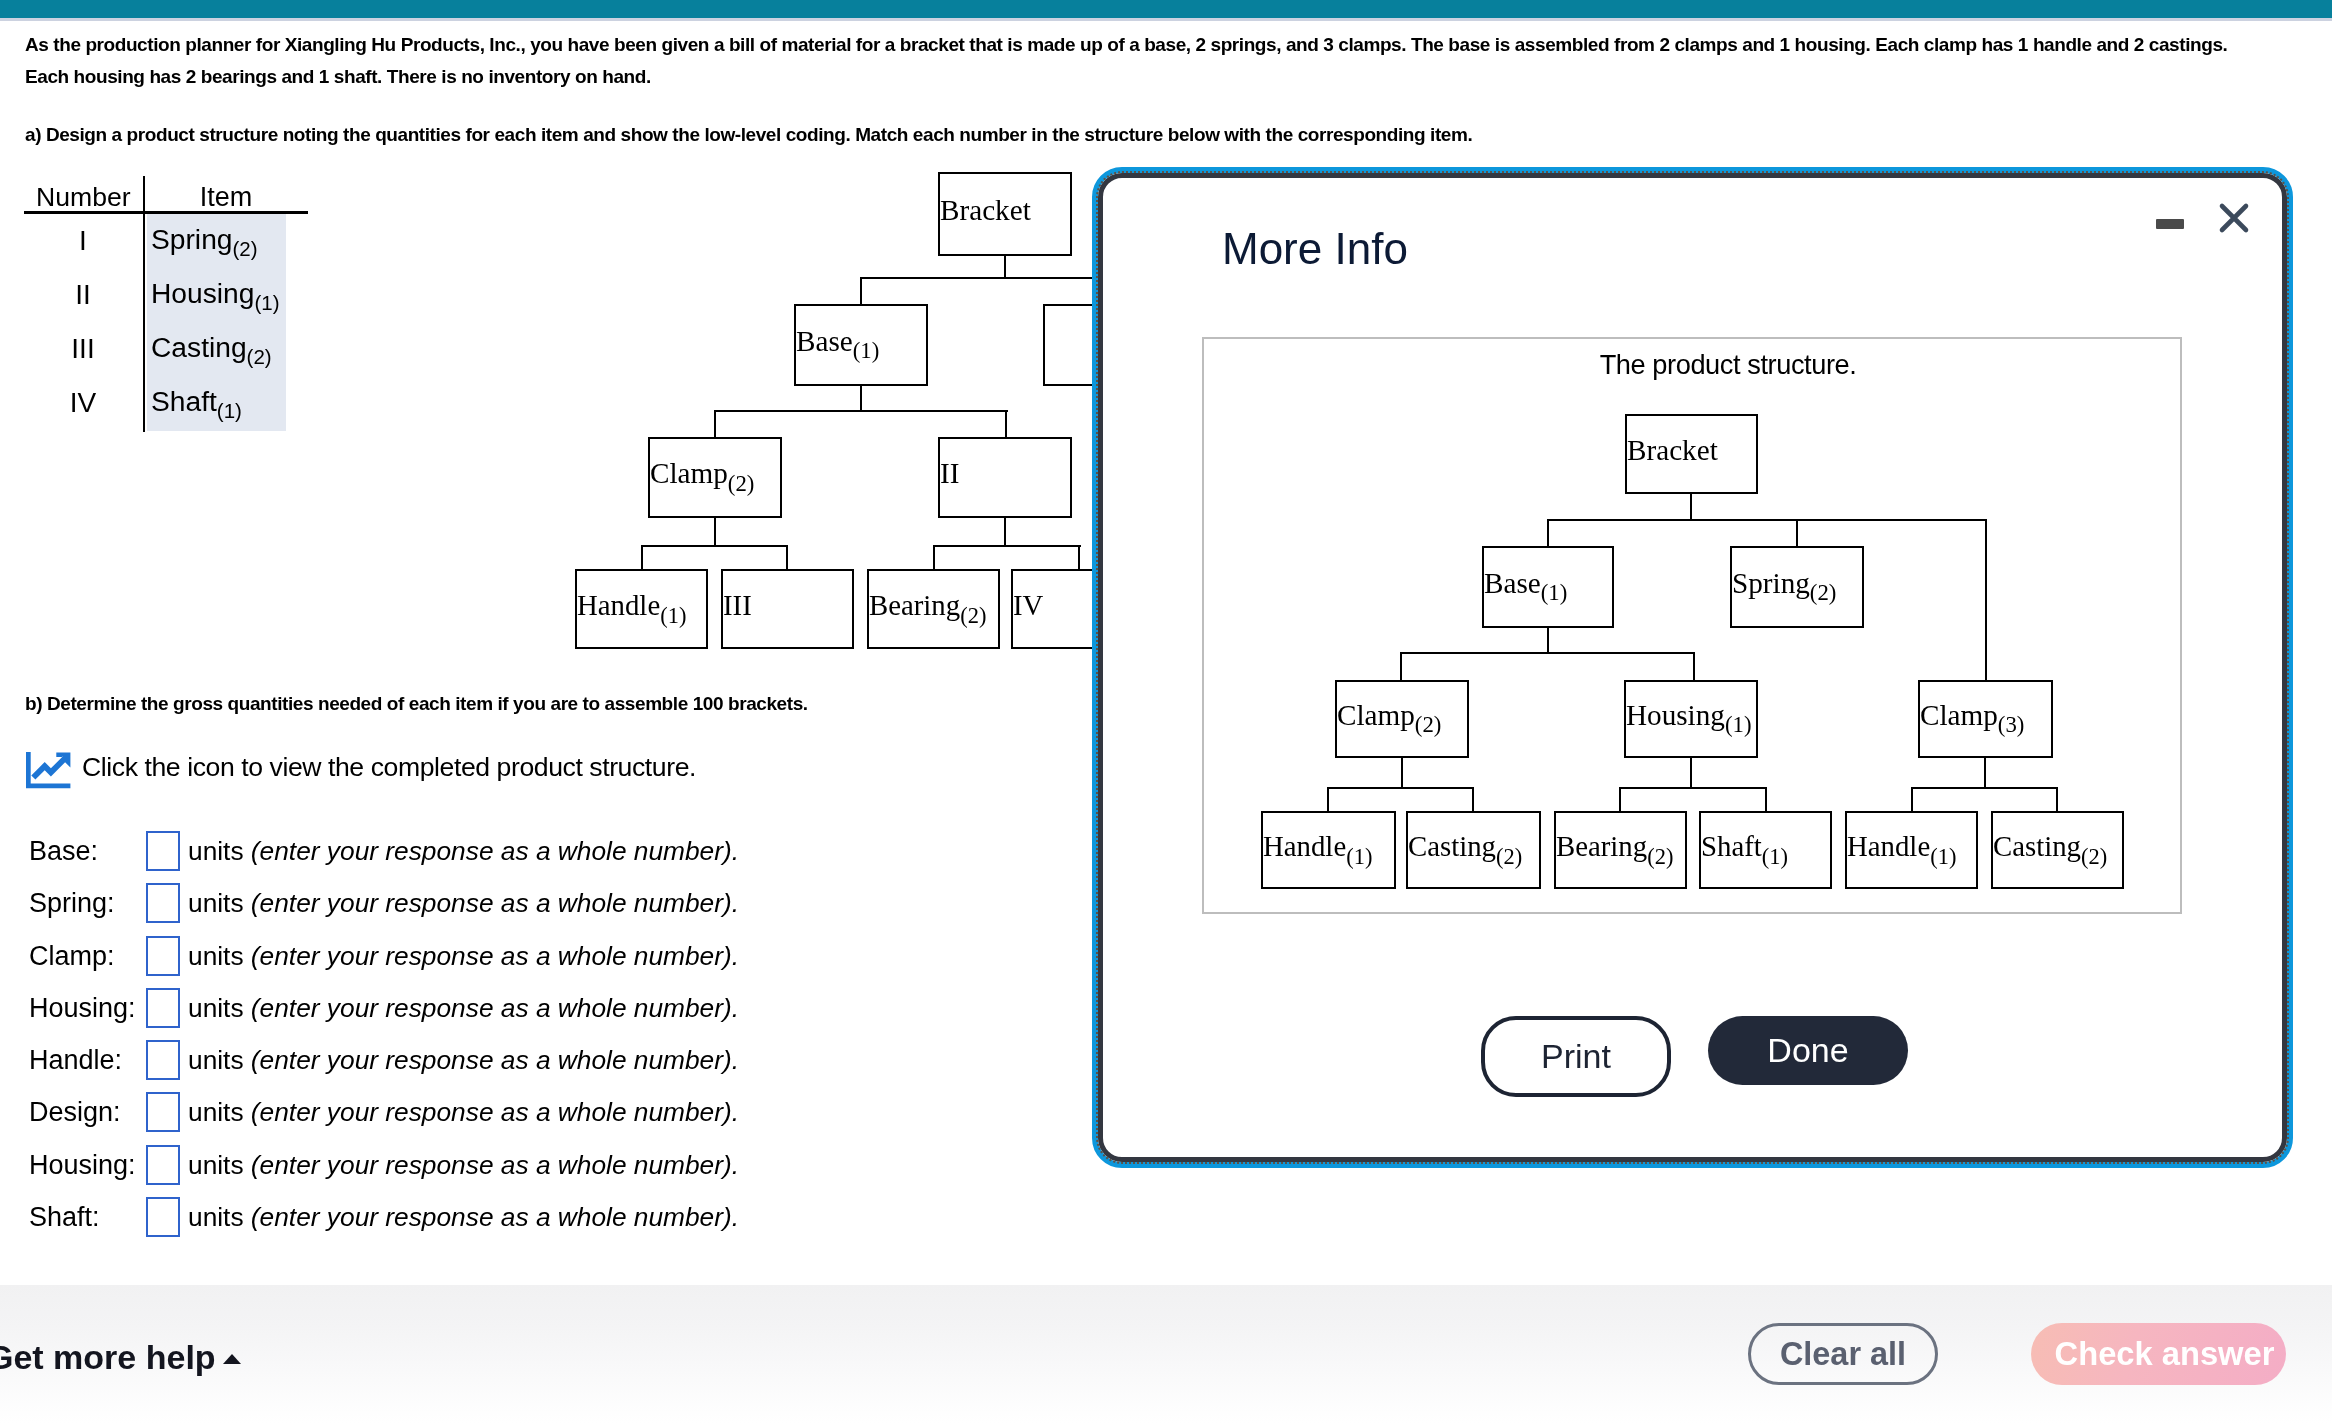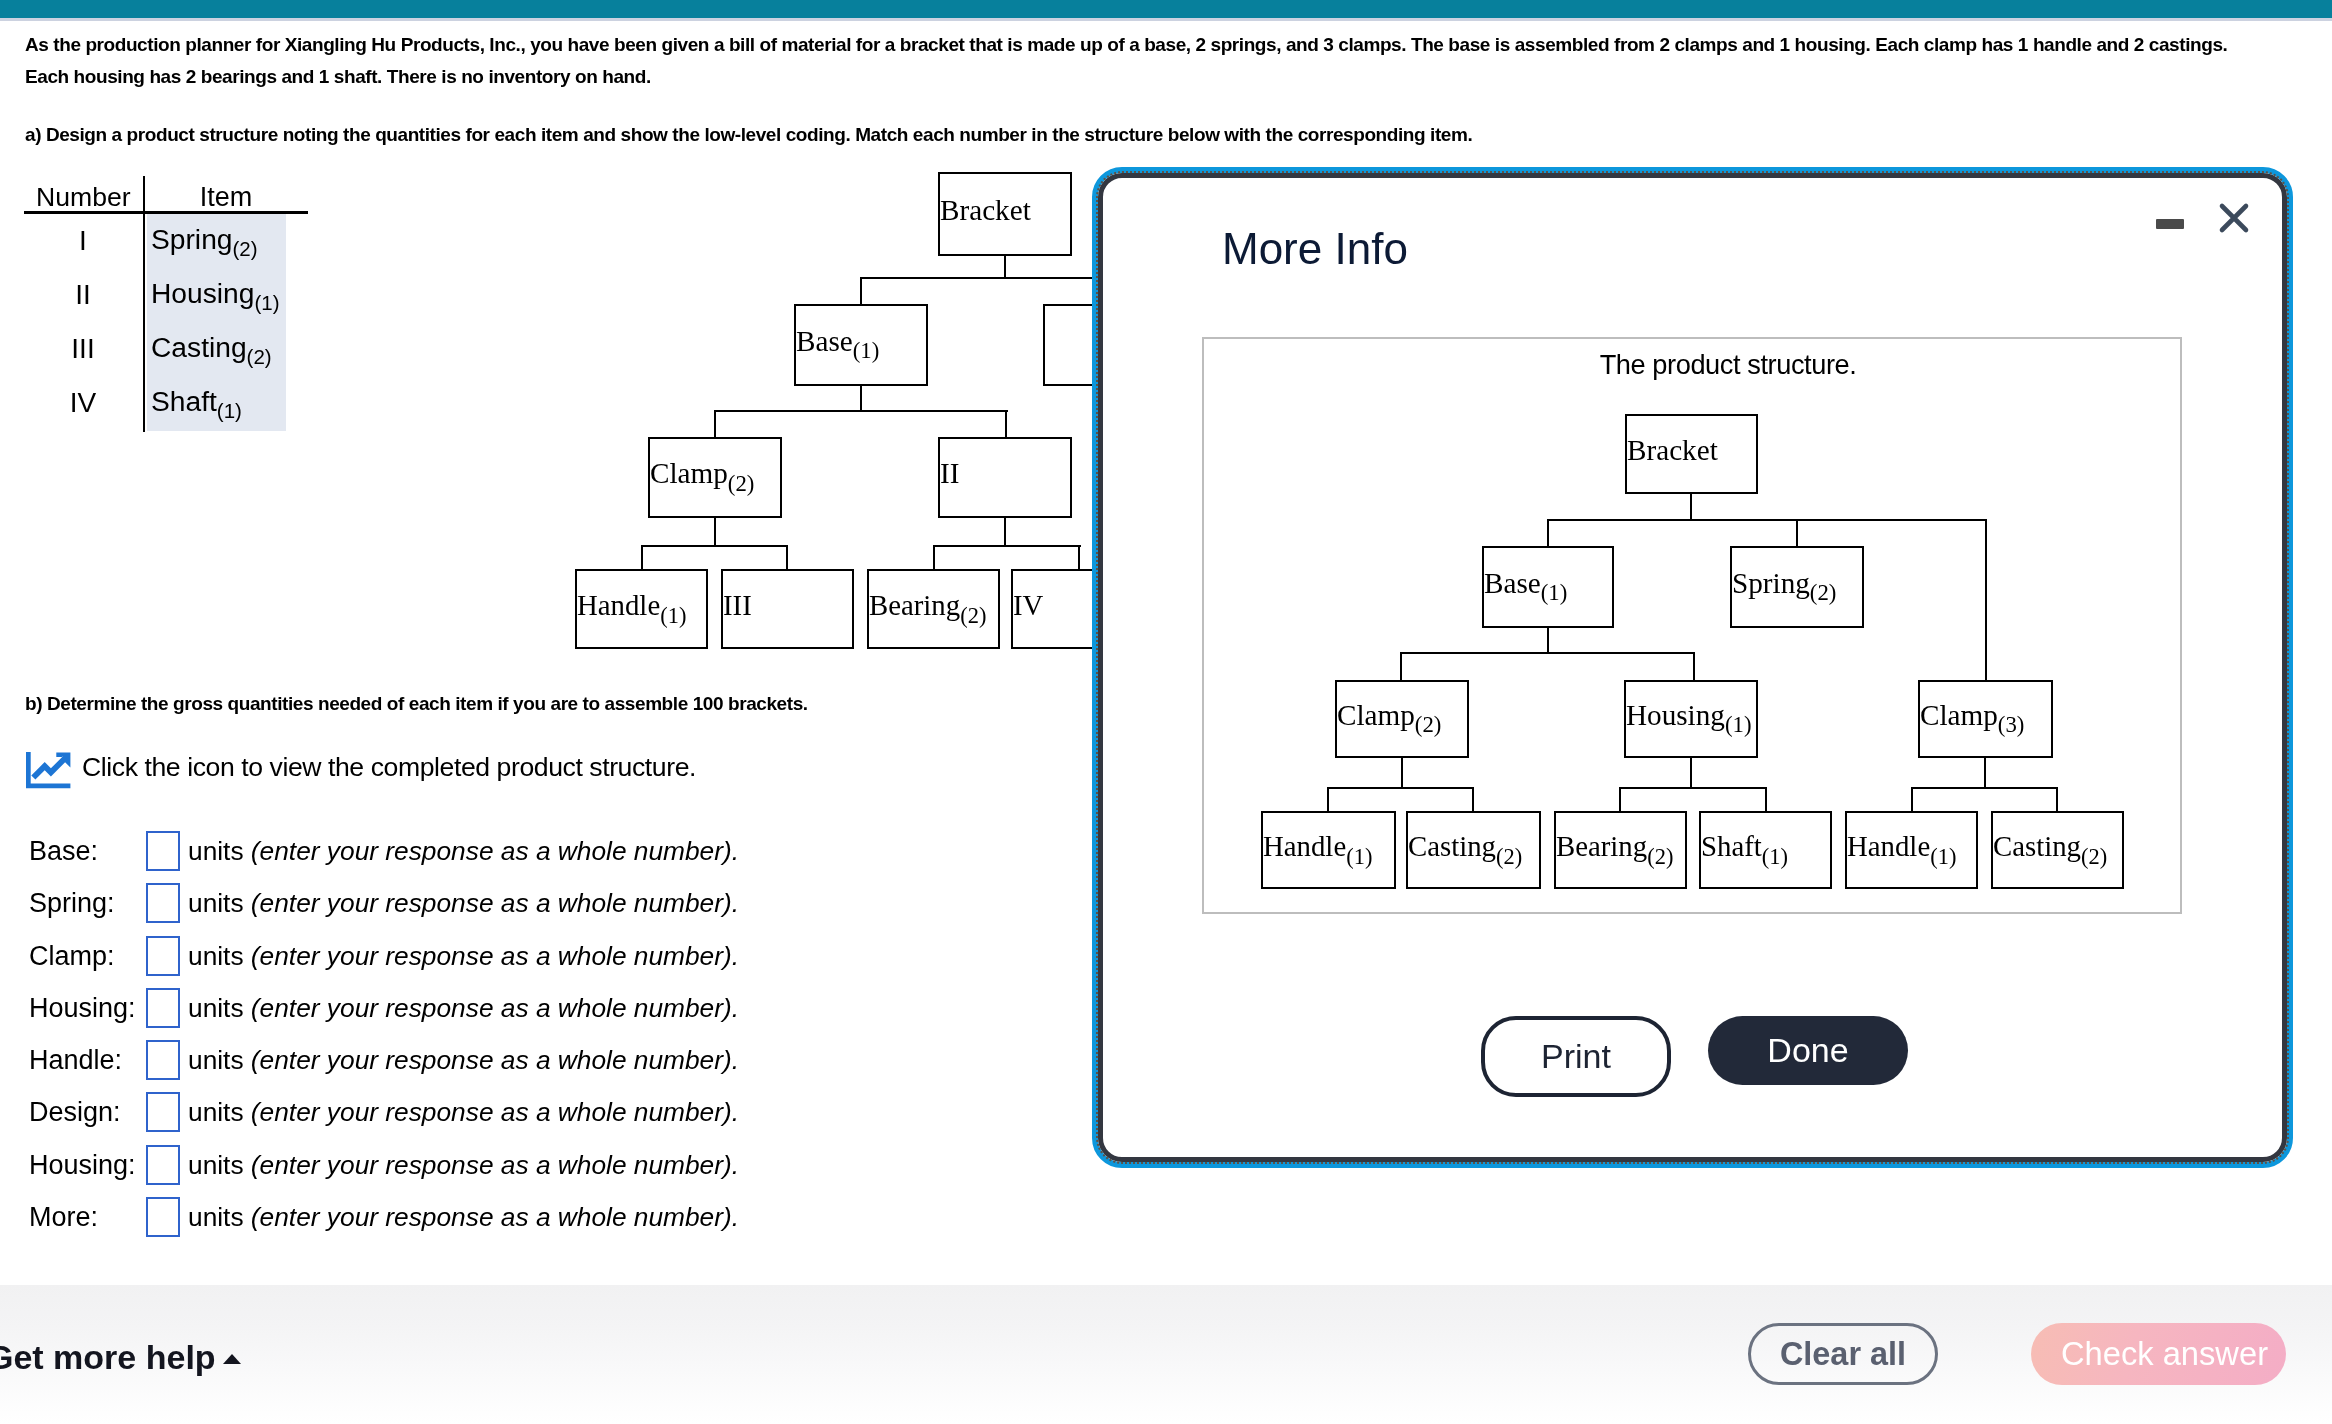--- a/index.html
+++ b/index.html
@@ -60,21 +60,21 @@
   
   .footer{position:absolute;left:0;top:1285px;width:2332px;height:139px;
           background:linear-gradient(180deg,#f1f1f2 0%,#f4f4f5 30%,#f9f9fa 62%,#fefefe 92%,#ffffff 100%);}
   .gmh{position:absolute;left:-13px;top:1338px;font-size:34px;font-weight:bold;color:#13151f;}
   .gmh-caret{position:absolute;left:221px;top:1352px;}
   .btn-clear{position:absolute;left:1748px;top:1323px;width:190px;height:62px;border-radius:31px;
              border:3px solid #6b7280;background:transparent;color:#5a6070;font-size:32.4px;font-weight:bold;
              display:flex;align-items:center;justify-content:center;box-sizing:border-box;}
   .btn-check{position:absolute;left:2031px;top:1323px;width:255px;height:62px;border-radius:31px;
              border:none;background:linear-gradient(105deg,#f7bdb4 0%,#f6b6c0 40%,#f4adc6 100%);
-             color:#fff;font-size:32.7px;font-weight:normal;padding-left:12px;
+             color:#fff;font-size:32.7px;font-weight:bold;padding-left:12px;
              display:flex;align-items:center;justify-content:center;box-sizing:border-box;}
 
   
   .modal-wrap{position:absolute;left:1092px;top:167px;width:1201px;height:1001px;}
   .modal{position:absolute;left:0;top:0;width:1201px;height:1001px;
          border-radius:30px;background:#fff;box-sizing:border-box;
          border:6px solid #0d97dc;}
   .modal-bg{position:absolute;left:6px;top:6px;width:1189px;height:989px;
          border-radius:24px;background:#fff;}
   .modal-inner{position:absolute;left:6px;top:6px;width:1189px;height:989px;
@@ -223,21 +223,21 @@
         <span class="alabel">Design:</span>
         <span class="abox"></span>
         <span class="aunits">units <i>(enter your response as a whole number).</i></span>
       </div>
       <div class="arow">
         <span class="alabel">Housing:</span>
         <span class="abox"></span>
         <span class="aunits">units <i>(enter your response as a whole number).</i></span>
       </div>
       <div class="arow">
-        <span class="alabel">More:</span>
+        <span class="alabel">Shaft:</span>
         <span class="abox"></span>
         <span class="aunits">units <i>(enter your response as a whole number).</i></span>
       </div>
     </div>
 
   <div class="footer"></div>
   <div class="gmh">Get more help</div>
   <div class="gmh-caret">
     <svg width="22" height="14" viewBox="0 0 22 14" aria-hidden="true">
       <path d="M11 2 L20 12 L2 12 Z" fill="#13151f"></path>

